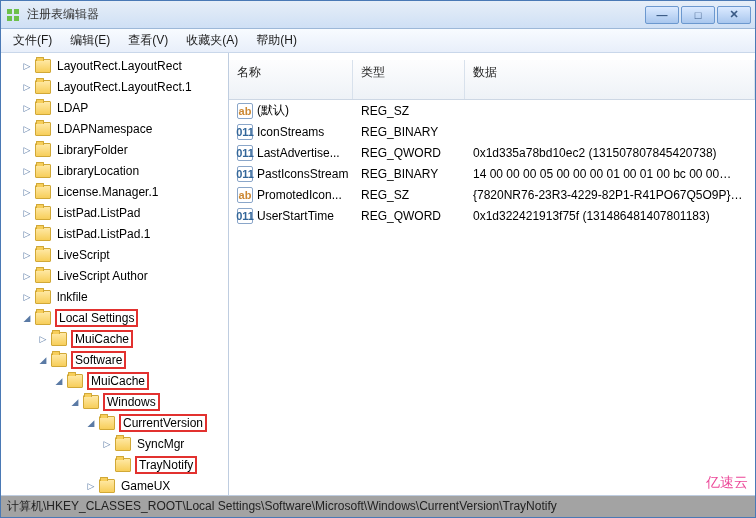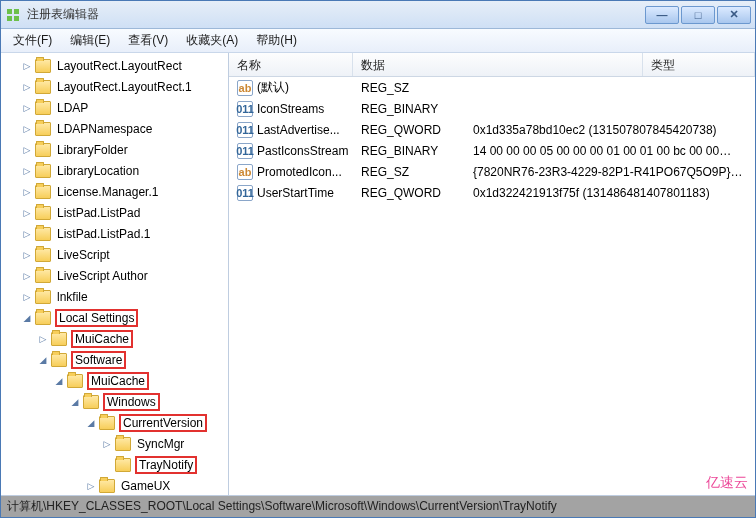--- a/index.html
+++ b/index.html
@@ -16,21 +16,21 @@
 .body { flex:1; display:flex; min-height:0; }
 .tree { width:228px; border-right:1px solid #bfcde0; overflow:auto; position:relative; background:#fff; }
 .tree-inner { padding:2px 0 8px 0; }
 .trow { display:flex; align-items:center; height:21px; white-space:nowrap; cursor:pointer; }
 .exp { width:12px; height:12px; margin-right:2px; display:flex; align-items:center; justify-content:center; color:#5a7aa5; font-size:9px; }
 .fld { width:16px; height:14px; margin-right:4px; background:linear-gradient(#ffe9a6,#f7ce5a); border:1px solid #d1a836; border-radius:1px; position:relative; flex:none; }
 .fld:before { content:""; position:absolute; top:-3px; left:0; width:6px; height:3px; background:#f7ce5a; border:1px solid #d1a836; border-bottom:none; border-radius:1px 1px 0 0; }
 .lbl { padding:0 2px; }
 .hl { border:2px solid #e2312f; padding:0 2px; }
 .grid { flex:1; display:flex; flex-direction:column; min-width:0; }
-.ghead { height:24px; display:flex; background:linear-gradient(#fdfdfe,#eef2f7); border-bottom:1px solid #cdd7e4; }
+.ghead { height:40px; display:flex; background:linear-gradient(#fdfdfe,#eef2f7); border-bottom:1px solid #cdd7e4;margin-top:7px; }
 .gh { padding:4px 8px; border-right:1px solid #d8e1ec; color:#222; }
 .gh.c1 { width:124px; }
 .gh.c2 { width:112px; }
 .gh.c3 { flex:1; }
 .gbody { flex:1; overflow:auto; }
 .grow { display:flex; height:21px; align-items:center; cursor:pointer; }
 .gc { padding:0 8px; overflow:hidden; text-overflow:ellipsis; white-space:nowrap; }
 .gc.c1 { width:124px; display:flex; align-items:center; gap:4px; }
 .gc.c2 { width:112px; }
 .gc.c3 { flex:1; }
@@ -177,22 +177,22 @@
             <span class="exp">▷</span>
             <span class="fld"></span>
             <span class="lbl">GameUX</span>
           </div>
         </div>
 
     </div>
     <div class="grid">
       <div class="ghead">
         <div class="gh c1">名称</div>
+        <div class="gh c2">类型</div>
         <div class="gh c3">数据</div>
-        <div class="gh c2">类型</div>
       </div>
       <div class="gbody" id="gbody">
           <div class="grow">
             <div class="gc c1">
               <span class="ricon sz">ab</span>
               <span>(默认)</span>
             </div>
             <div class="gc c2">REG_SZ</div>
           </div>
           <div class="grow">

